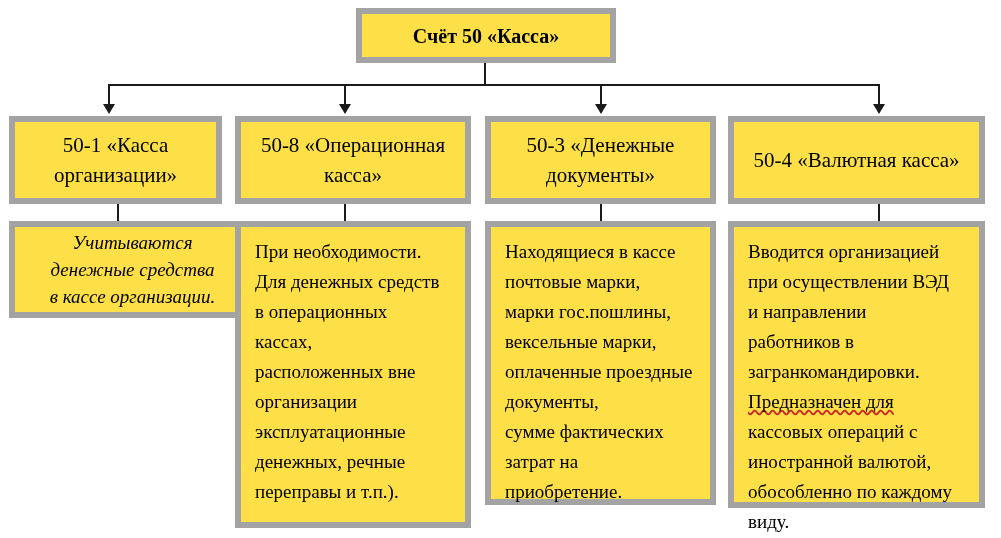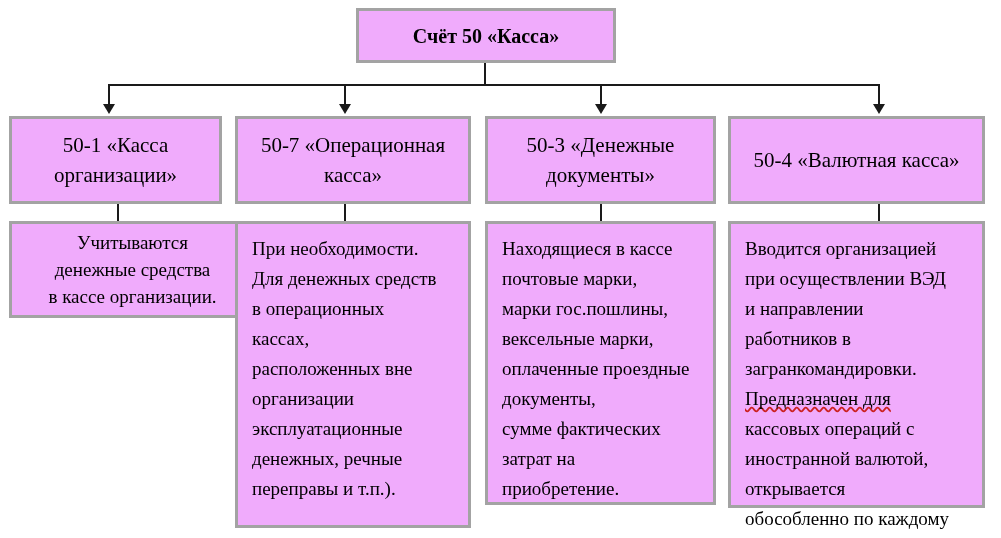--- a/index.html
+++ b/index.html
@@ -8,22 +8,22 @@
     background:#ffffff;
     font-family:"Liberation Serif", serif;
     color:#000000;
     overflow:hidden;
   }
   #stage{position:relative;width:1001px;height:538px;}
 
   .box{
     position:absolute;
     box-sizing:border-box;
-    border:3px solid #a3a3a3;
-    background:#f0abfc;
+    border:6px solid #a3a3a3;
+    background:#fde047;
   }
   .box .inner{
     width:100%;height:100%;
     display:flex;
     flex-direction:column;
     justify-content:center;
     box-sizing:border-box;
   }
   .title-box .inner{align-items:center;}
   .title-box .tline{
@@ -93,31 +93,31 @@
   <div class="vline" style="left:878px;top:84px;height:22px;"></div>
   <div class="arrow" style="left:873px;top:104px;"></div>
 
   <div class="box title-box" style="left:9px;top:116px;width:213px;height:88px;">
     <div class="inner">
       <div class="tline">50-1 «Касса</div>
       <div class="tline">организации»</div>
     </div>
   </div>
   <div class="vline" style="left:117px;top:204px;height:18px;"></div>
-  <div class="box desc-center" style="left:9px;top:221px;width:247px;height:97px;">
+  <div class="box desc-center" style="left:9px;top:221px;width:247px;height:97px;font-style:italic;">
     <div class="inner">
       <div class="dline">Учитываются</div>
       <div class="dline">денежные средства</div>
       <div class="dline">в кассе организации.</div>
     </div>
   </div>
 
   <div class="box title-box" style="left:235px;top:116px;width:236px;height:88px;">
     <div class="inner">
-      <div class="tline">50-7 «Операционная</div>
+      <div class="tline">50-8 «Операционная</div>
       <div class="tline">касса»</div>
     </div>
   </div>
   <div class="vline" style="left:344px;top:204px;height:18px;"></div>
   <div class="box desc-left" style="left:235px;top:221px;width:236px;height:307px;">
     <div class="inner">
       <div class="dline">При необходимости.</div>
       <div class="dline">Для денежных средств</div>
       <div class="dline">в операционных</div>
       <div class="dline">кассах,</div>
@@ -159,19 +159,18 @@
   <div class="box desc-left" style="left:728px;top:221px;width:257px;height:287px;">
     <div class="inner">
       <div class="dline">Вводится организацией</div>
       <div class="dline">при осуществлении ВЭД</div>
       <div class="dline">и направлении</div>
       <div class="dline">работников в</div>
       <div class="dline">загранкомандировки.</div>
       <div class="dline spell">Предназначен для</div>
       <div class="dline">кассовых операций с</div>
       <div class="dline">иностранной валютой,</div>
-      <div class="dline">открывается</div>
       <div class="dline">обособленно по каждому</div>
       <div class="dline">виду.</div>
     </div>
   </div>
 
 </div>
 
 </body></html>

